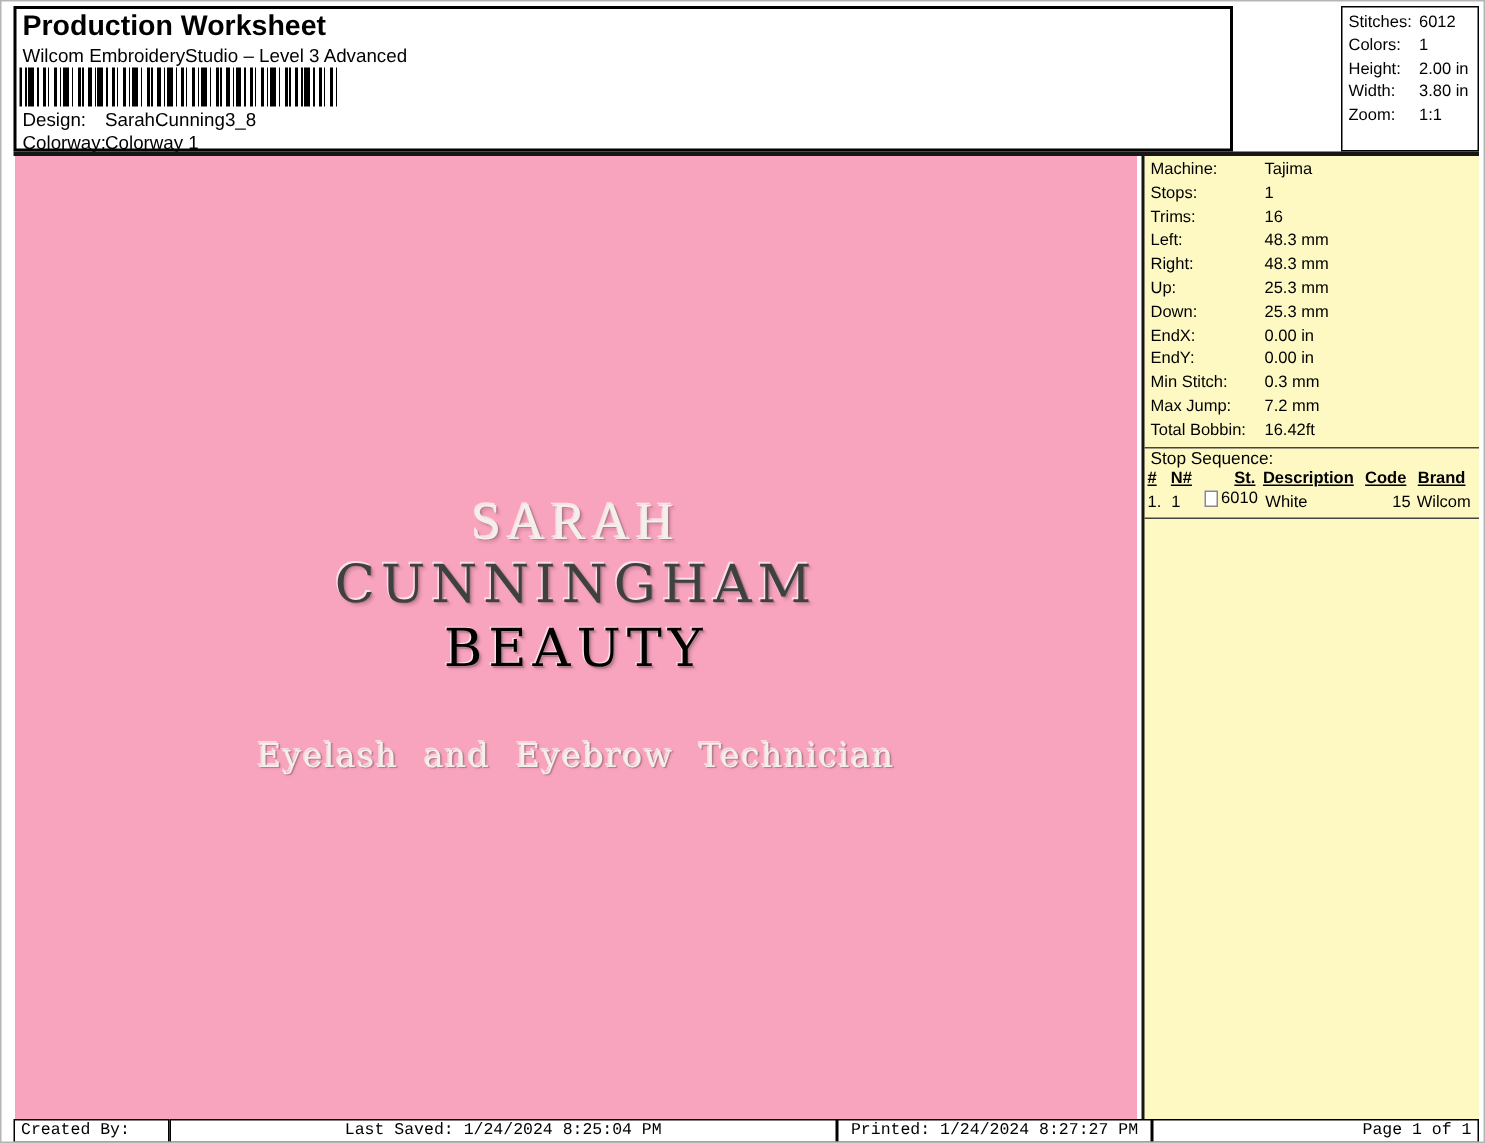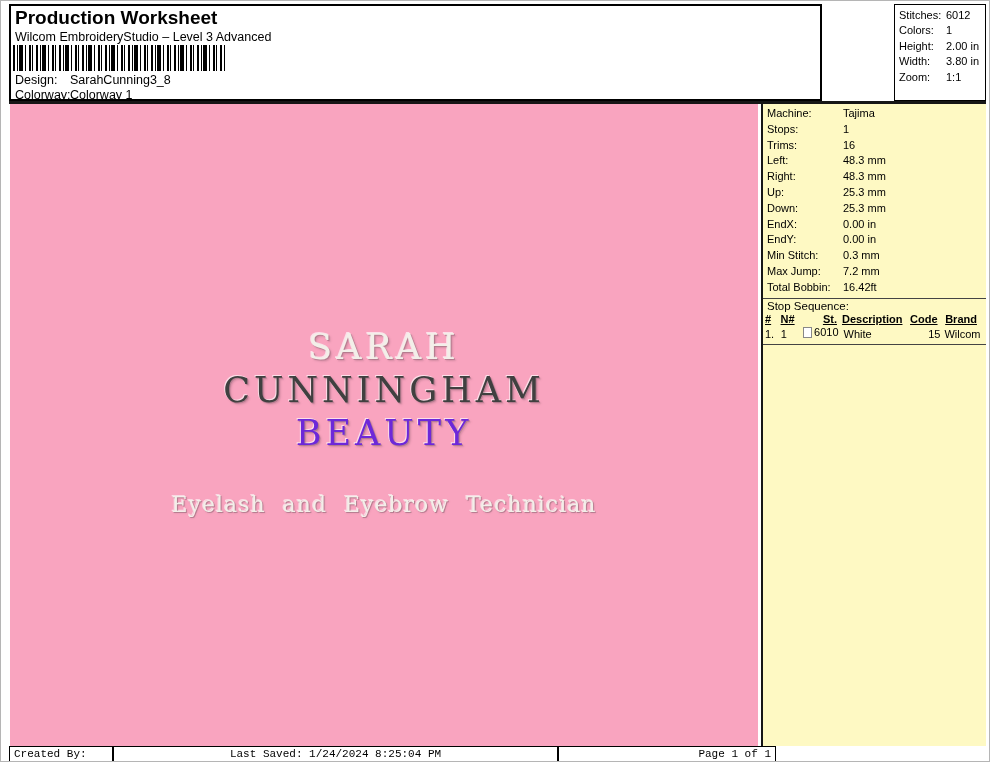--- a/index.html
+++ b/index.html
@@ -129,23 +129,23 @@
       <div class="stat-row">
         <span class="lab">Zoom:</span>
         <span>1:1</span>
       </div>
     </div>
 
   <div class="header-divider"></div>
 
   <div class="design-area" style="background: rgb(249, 164, 191);">
     <div class="design-text">
-      <div class="design-line" style="color: rgb(243, 239, 233);">SARAH</div>
+      <div class="design-line" style="color: rgb(243, 239, 233); font-family: Liberation Serif, serif;">SARAH</div>
       <div class="design-line" style="color: #404040;">CUNNINGHAM</div>
-      <div class="design-line" style="color: #6d28d9;">BEAUTY</div>
+      <div class="design-line" style="color: #000000;">BEAUTY</div>
       <div class="design-tagline" style="color: rgb(243, 239, 233);">Eyelash and Eyebrow Technician</div>
     </div>
   </div>
 
   <div class="right-panel">
     <div class="machine-rows">
 
         <div class="kv-row">
           <span class="lab">Machine:</span>
           <span>Tajima</span>
@@ -232,16 +232,17 @@
         <span class="c5d">15</span>
         <span class="c6">Wilcom</span>
       </div>
     </div>
     <div class="panel-divider"></div>
   </div>
 
   <div class="footer">
     <div class="fcell created">Created By:</div>
     <div class="fcell saved">Last Saved: 1/24/2024 8:25:04 PM</div>
+    <div class="fcell printed">Printed: 1/24/2024 8:27:27 PM</div>
     <div class="fcell pagenum">Page 1 of 1</div>
   </div>
 
 </div>
 
 </body></html>

